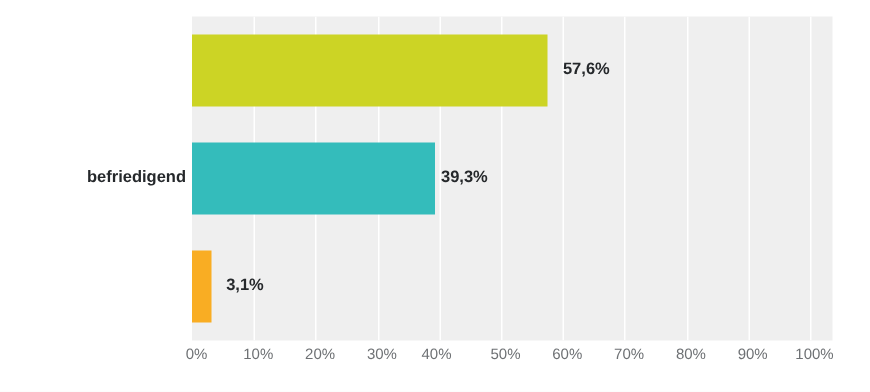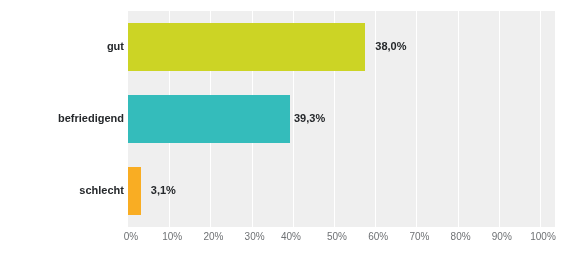--- a/index.html
+++ b/index.html
@@ -100,23 +100,21 @@
     white-space: nowrap;
     transform: translateX(-50%);
   }
 </style>
 </head>
 <body>
 
 <div id="chart-root">
 
   <div id="cat-labels">
-    <div class="cat-label" style="top: 30px;">gut</div>
     <div class="cat-label" style="top: 102px;">befriedigend</div>
-    <div class="cat-label" style="top: 174px;">schlecht</div>
   </div>
 
   <div id="plot-area">
     <div id="gridlines">
         <div class="gridline" style="left: 41.2px;"></div>
         <div class="gridline" style="left: 82.4px;"></div>
         <div class="gridline" style="left: 123.6px;"></div>
         <div class="gridline" style="left: 164.8px;"></div>
         <div class="gridline" style="left: 206px;"></div>
         <div class="gridline" style="left: 247.2px;"></div>
@@ -132,21 +130,21 @@
       <div class="bar-row" style="top: 84px; height: 48px;">
         <div class="bar" style="width: 161.916px; background: rgb(52, 188, 187);"></div>
       </div>
       <div class="bar-row" style="top: 156px; height: 48px;">
         <div class="bar" style="width: 12.772px; background: rgb(249, 173, 35);"></div>
       </div>
     </div>
   </div>
 
   <div id="value-labels">
-    <div class="val-label" style="left: 375.312px; top: 41px;">38,0%</div>
+    <div class="val-label" style="left: 375.312px; top: 41px;">57,6%</div>
     <div class="val-label" style="left: 294px; top: 113px;">39,3%</div>
     <div class="val-label" style="left: 150.772px; top: 185px;">3,1%</div>
   </div>
 
   <div id="x-axis">
       <div class="tick-label" style="left: 131px;">0%</div>
       <div class="tick-label" style="left: 172.2px;">10%</div>
       <div class="tick-label" style="left: 213.4px;">20%</div>
       <div class="tick-label" style="left: 254.6px;">30%</div>
       <div class="tick-label" style="left: 291px;">40%</div>

